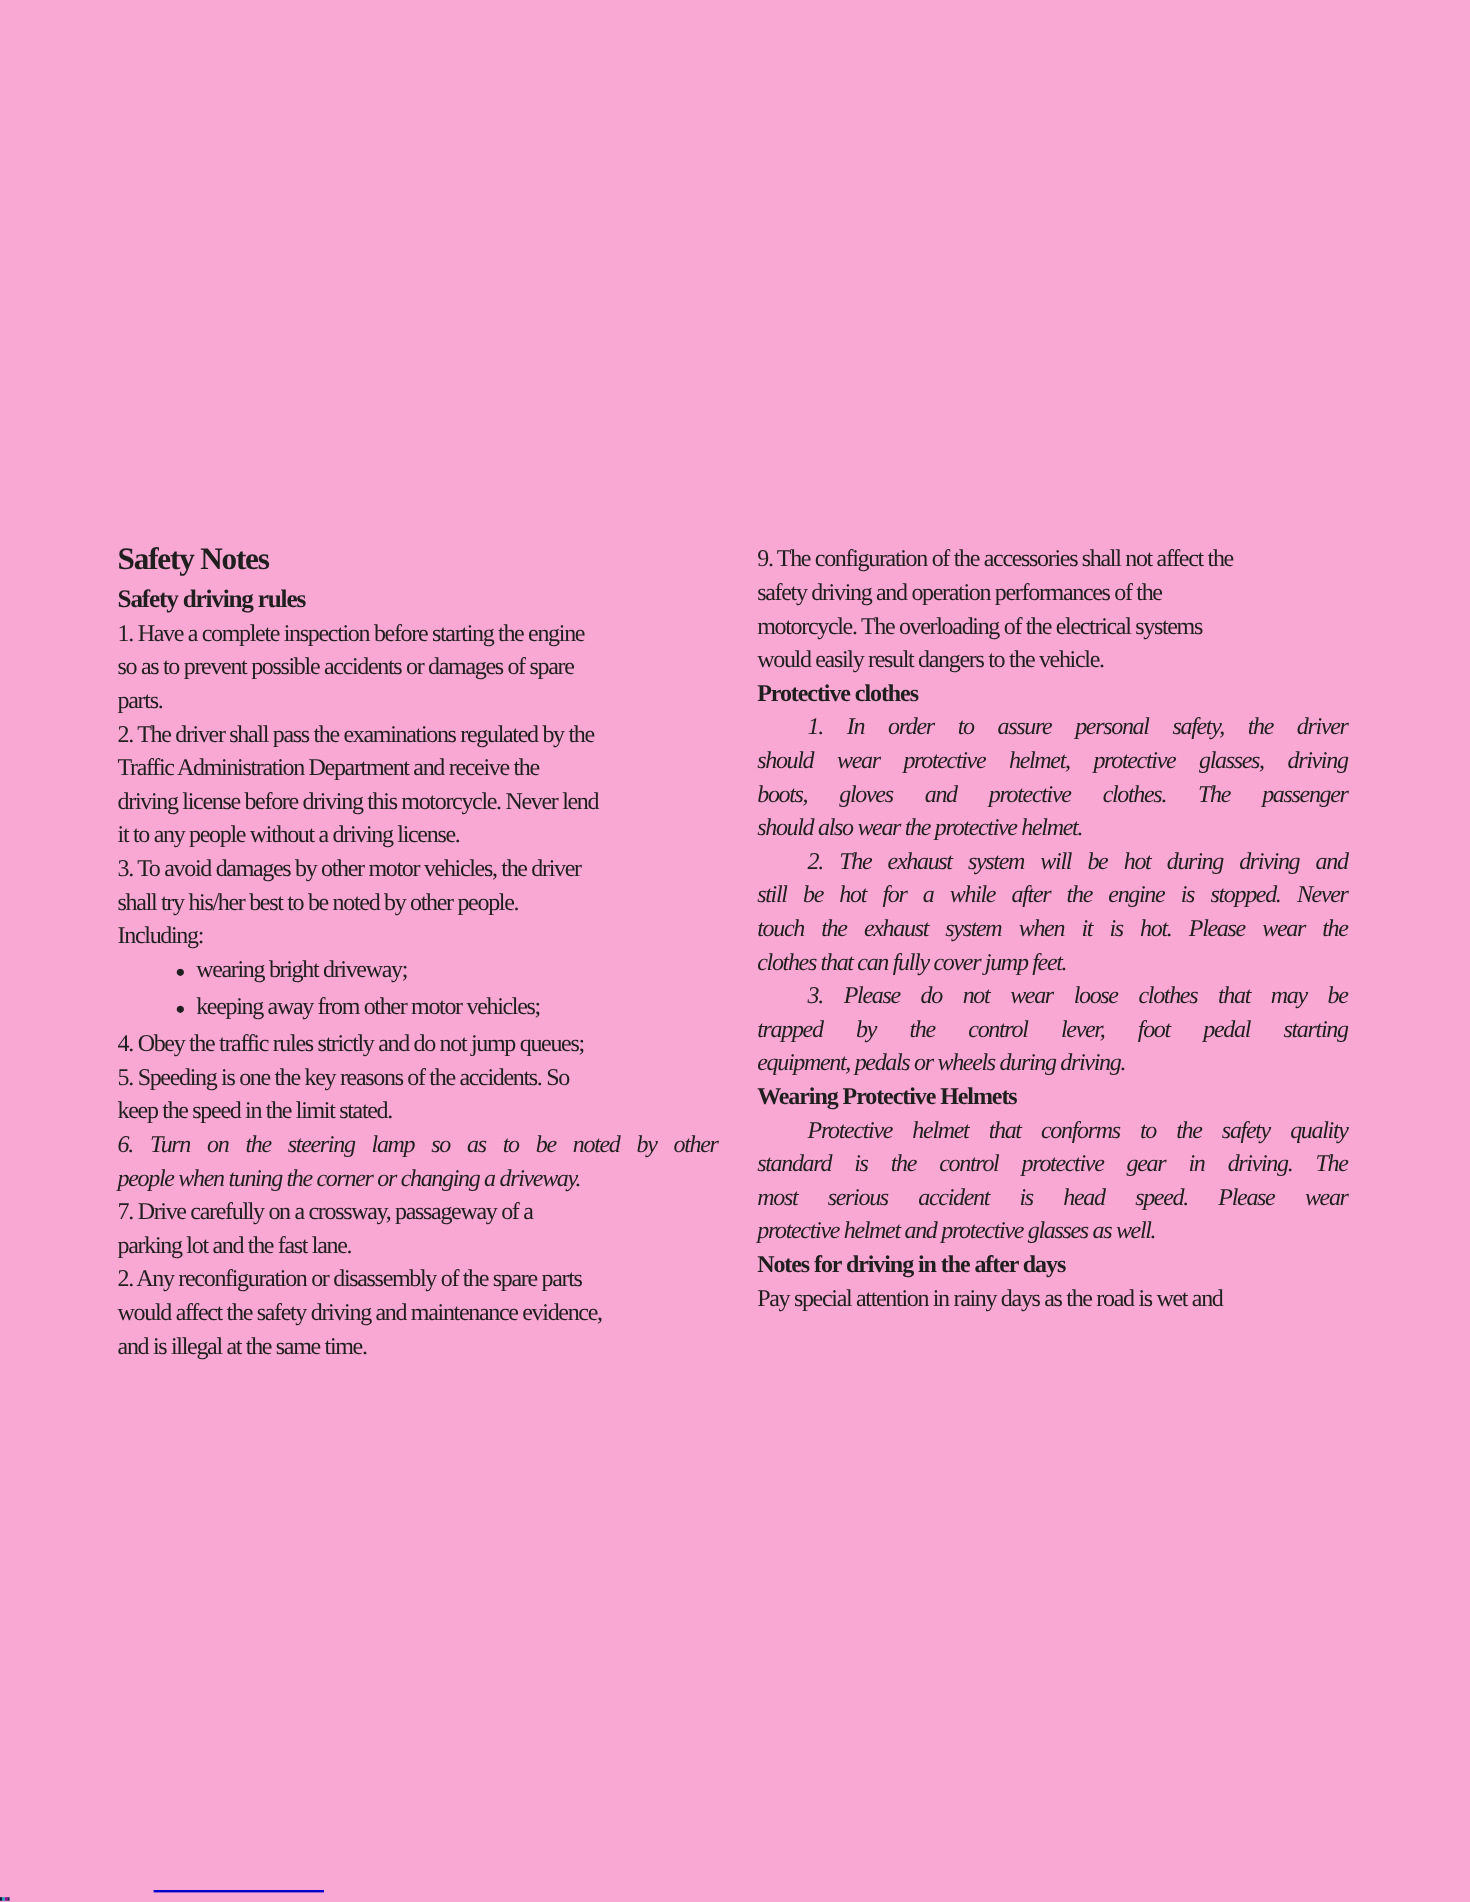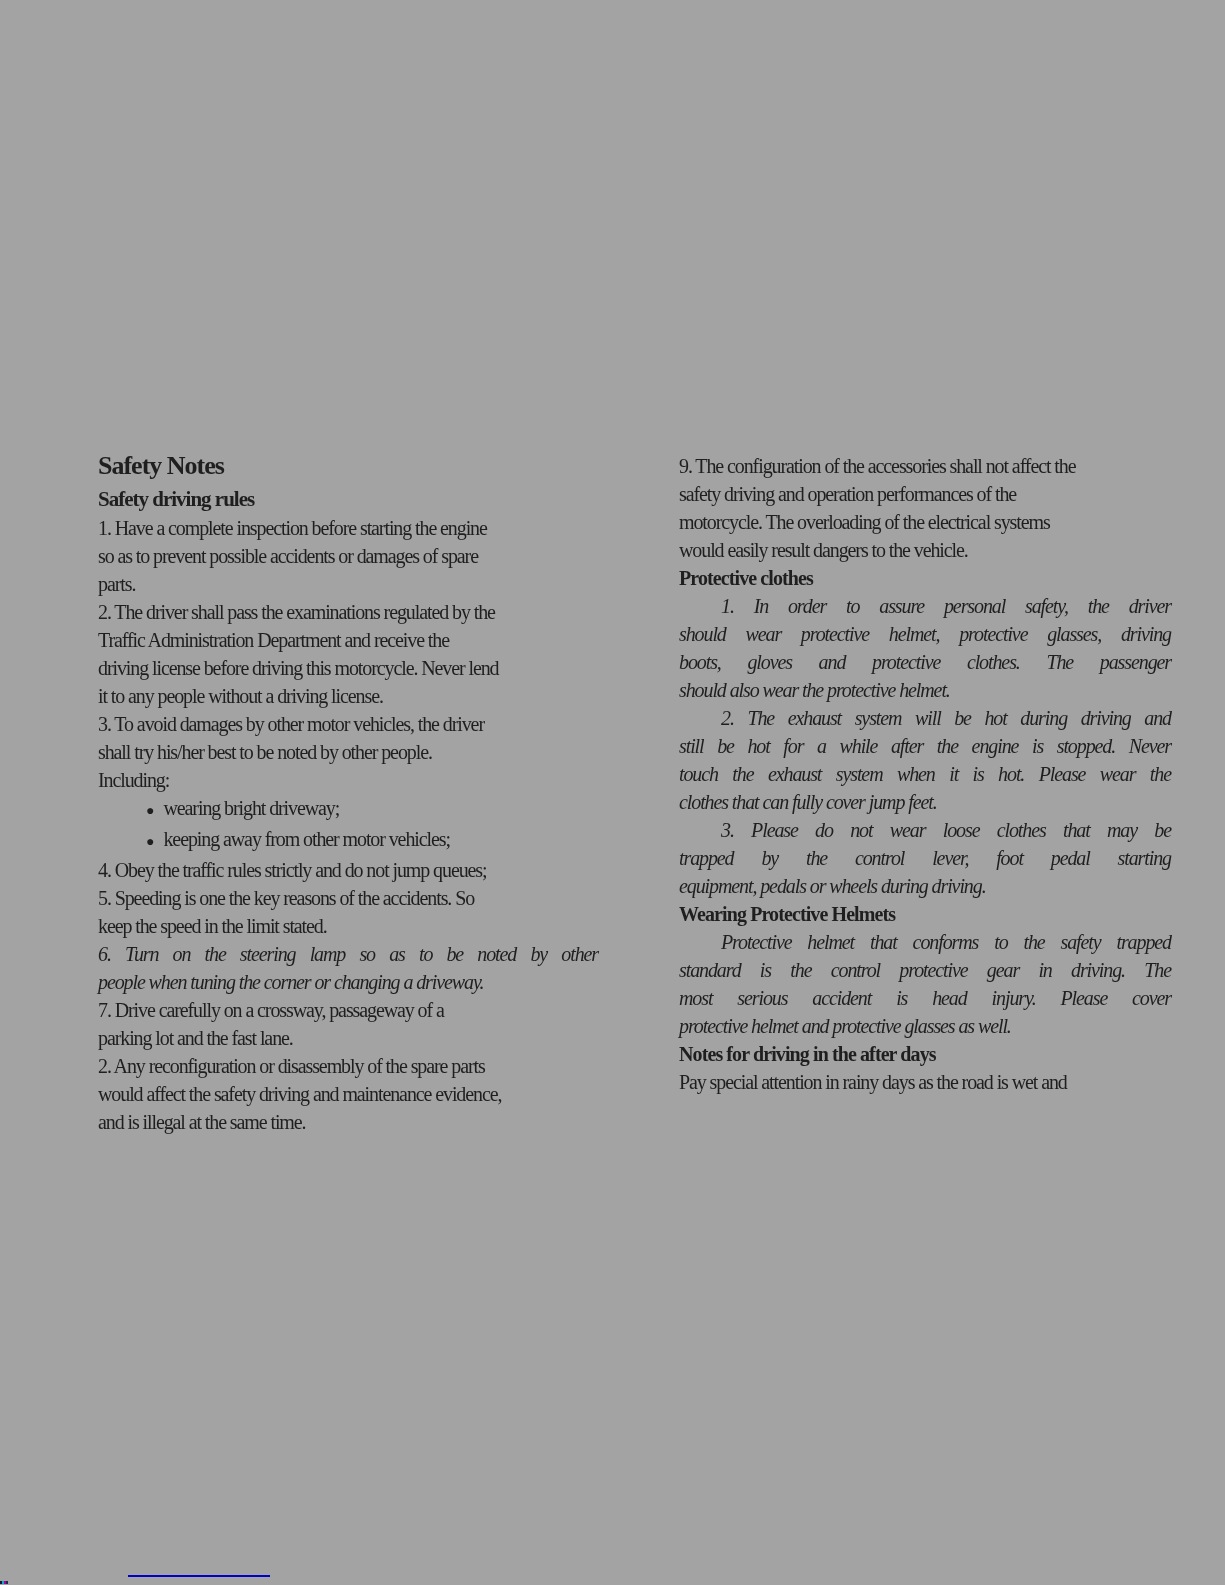--- a/index.html
+++ b/index.html
@@ -1,27 +1,27 @@
 <!DOCTYPE html>
 <html><head>
 <meta charset="utf-8">
 <style>
   html, body { margin: 0; padding: 0; background: #ffffff; }
   .page {
     position: relative;
     width: 1225px;
     height: 1585px;
-    background: #a3a3a3;
+    background: #f9a8d4;
     overflow: hidden;
     font-family: "Liberation Serif", "DejaVu Serif", serif;
     color: #1f1f1f;
   }
   .col { position: absolute; }
   .col-left  { left: 98px;  top: 448px; width: 500px; }
-  .col-right { left: 631px; top: 452px; width: 492px; margin-left: 48px; }
+  .col-right { left: 631px; top: 452px; width: 492px; }
 
   .doc-title {
     font-size: 26px;
     line-height: 36px;
     font-weight: bold;
     letter-spacing: -1px;
     white-space: pre;
   }
   .subhead {
     font-size: 21px;
@@ -141,23 +141,23 @@
         <div class="ln jl">touch the exhaust system when it is hot. Please wear the</div>
         <div class="ln">clothes that can fully cover jump feet.</div>
       </div>
     <div class="para-lines indent">
         <div class="ln jl">3. Please do not wear loose clothes that may be</div>
         <div class="ln jl">trapped by the control lever, foot pedal starting</div>
         <div class="ln">equipment, pedals or wheels during driving.</div>
       </div>
     <div class="rhead">Wearing Protective Helmets</div>
     <div class="para-lines indent">
-        <div class="ln jl">Protective helmet that conforms to the safety trapped</div>
+        <div class="ln jl">Protective helmet that conforms to the safety quality</div>
         <div class="ln jl">standard is the control protective gear in driving. The</div>
-        <div class="ln jl">most serious accident is head injury. Please cover</div>
+        <div class="ln jl">most serious accident is head speed. Please wear</div>
         <div class="ln">protective helmet and protective glasses as well.</div>
       </div>
     <div class="rhead">Notes for driving in the after days</div>
     <p class="para">Pay special attention in rainy days as the road is wet and</p>
   </div>
 
   <div class="footer-rule" style="background: rgb(0, 0, 204);"></div>
   <div class="corner-artifact">
       <span class="apx" style="background: rgb(20, 20, 60);"></span>
       <span class="apx" style="background: rgb(0, 180, 190);"></span>

